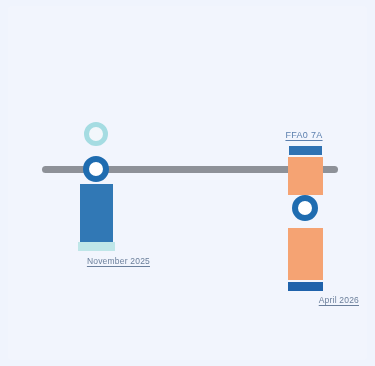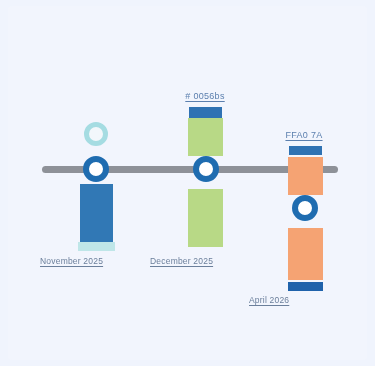--- a/index.html
+++ b/index.html
@@ -63,21 +63,21 @@
     text-decoration: underline;
     text-underline-offset: 2px;
     white-space: nowrap;
   }
 
   
   .date-label {
     position: absolute;
     width: 110px;
     top: 256px;
-    text-align: left;
+    text-align: right;
     font-size: 8.5px;
     letter-spacing: 0.2px;
     color: #6b7f9b;
     text-decoration: underline;
     text-underline-offset: 2px;
     white-space: nowrap;
   }
 
   
   .block {
@@ -122,34 +122,20 @@
 
     <div class="ring ring-main"></div>
 
     <div class="block" style="left:40px; top:184px; width:33px; height:58px; background:#3178b5;"></div>
 
     <div class="block" style="left:38px; top:242px; width:37px; height:9px; background:#bfe6e8;"></div>
 
     <div class="date-label">November 2025</div>
   </div>
 
-  <div class="milestone m1">
-
-    <div class="code-label" style="top:91px;"># 0056bs</div>
-
-    <div class="block" style="left:39px; top:107px; width:33px; height:11px; background:#2f72b3;"></div>
-
-    <div class="block" style="left:38px; top:118px; width:35px; height:38px; background:#b8d986;"></div>
-
-    <div class="ring ring-main"></div>
-
-    <div class="block" style="left:38px; top:189px; width:35px; height:58px; background:#b8d986;"></div>
-
-    <div class="date-label">December 2025</div>
-  </div>
 
   <div class="milestone m2">
 
     <div class="code-label" style="top:91px;">FFA0 7A</div>
 
     <div class="block" style="left:40px; top:107px; width:33px; height:9px; background:#2f72b3;"></div>
 
     <div class="block" style="left:39px; top:118px; width:35px; height:38px; background:#f5a373;"></div>
 
     <div class="ring ring-main"></div>

